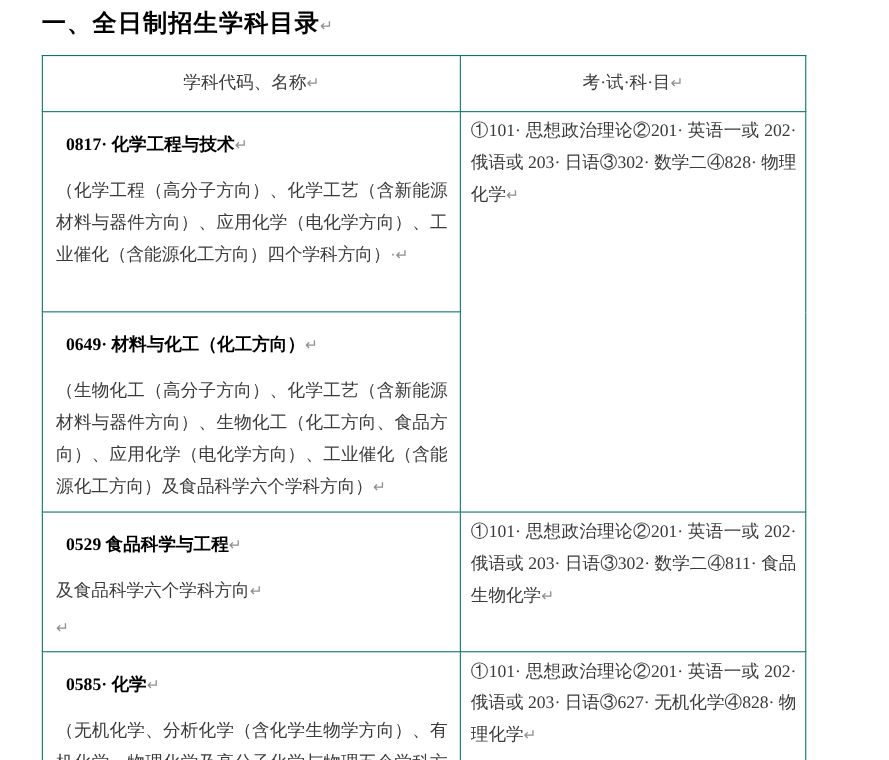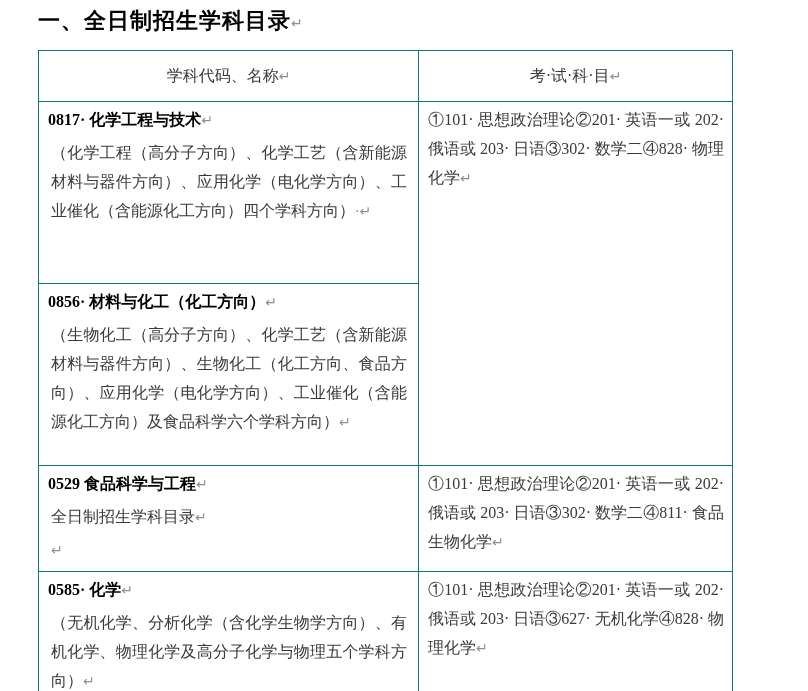--- a/index.html
+++ b/index.html
@@ -46,21 +46,21 @@
   .catalog .header-row td {
     height: 50px;
     vertical-align: middle;
     text-align: center;
     padding: 0 4px;
     line-height: 20px;
   }
   .code-line {
     font-weight: bold;
     color: #000000;
-    margin: 0;
+    margin: 12px;
   }
   .para {
     margin: 3px;
     text-align: justify;
   }
   .para-exam {
     margin: 0;
     text-align: justify;
   }
   .mark {
@@ -96,29 +96,29 @@
         <div class="code-line"><b>0817· 化学工程与技术</b><span class="mark">↵</span></div>
         <div class="para"><span>（化学工程（高分子方向）、化学工艺（含新能源材料与器件方向）、应用化学（电化学方向）、工业催化（含能源化工方向）四个学科方向）</span><span class="mark">·</span><span class="mark">↵</span></div>
       </td>
       <td rowspan="2">
         <div class="para-exam"><span>①101· 思想政治理论②201· 英语一或 202· 俄语或 203· 日语③302· 数学二④828· 物理化学</span><span class="mark">↵</span></div>
       </td>
     </tr>
 
     <tr>
       <td style="height:175px">
-        <div class="code-line"><b>0856· 材料与化工（化工方向）</b><span class="mark">↵</span></div>
+        <div class="code-line"><b>0649· 材料与化工（化工方向）</b><span class="mark">↵</span></div>
         <div class="para"><span>（生物化工（高分子方向）、化学工艺（含新能源材料与器件方向）、生物化工（化工方向、食品方向）、应用化学（电化学方向）、工业催化（含能源化工方向）及食品科学六个学科方向）</span><span class="mark">↵</span></div>
       </td>
     </tr>
 
     <tr>
       <td class="row3-left">
         <div class="code-line"><b>0529 食品科学与工程</b><span class="mark">↵</span></div>
-        <div class="para"><span>全日制招生学科目录</span><span class="mark">↵</span></div>
+        <div class="para"><span>及食品科学六个学科方向</span><span class="mark">↵</span></div>
         <div class="para"><span class="mark">↵</span></div>
       </td>
       <td>
         <div class="para-exam"><span>①101· 思想政治理论②201· 英语一或 202· 俄语或 203· 日语③302· 数学二④811· 食品生物化学</span><span class="mark">↵</span></div>
       </td>
     </tr>
 
     <tr>
       <td class="row4-left">
         <div class="code-line"><b>0585· 化学</b><span class="mark">↵</span></div>

